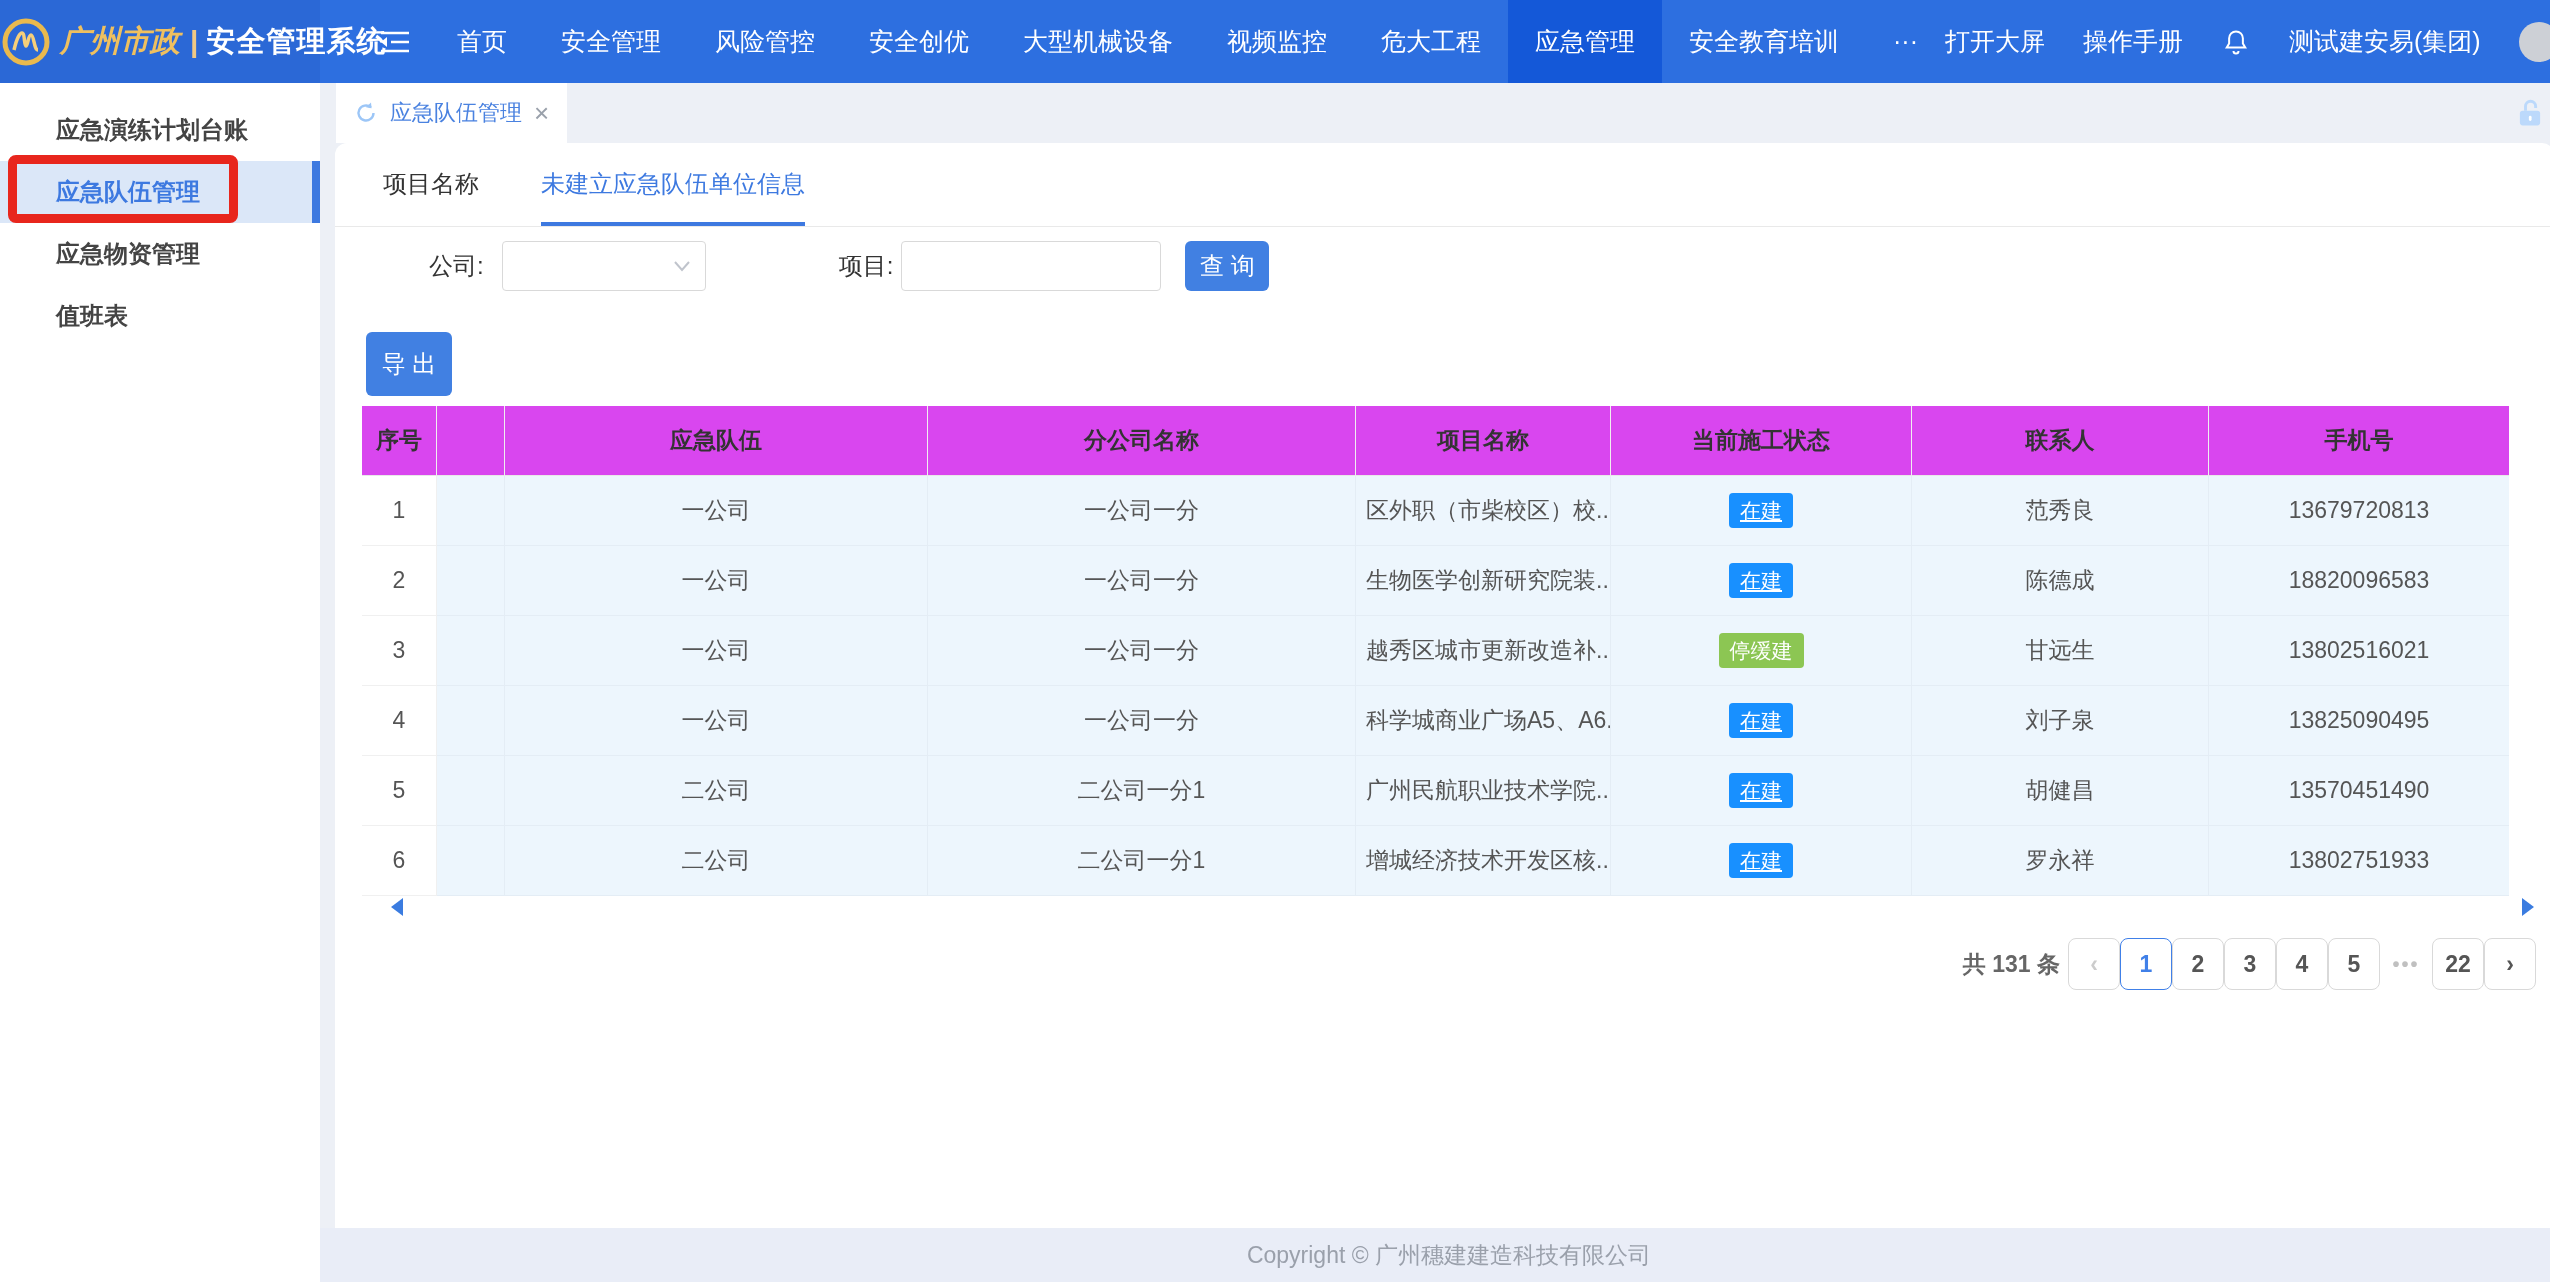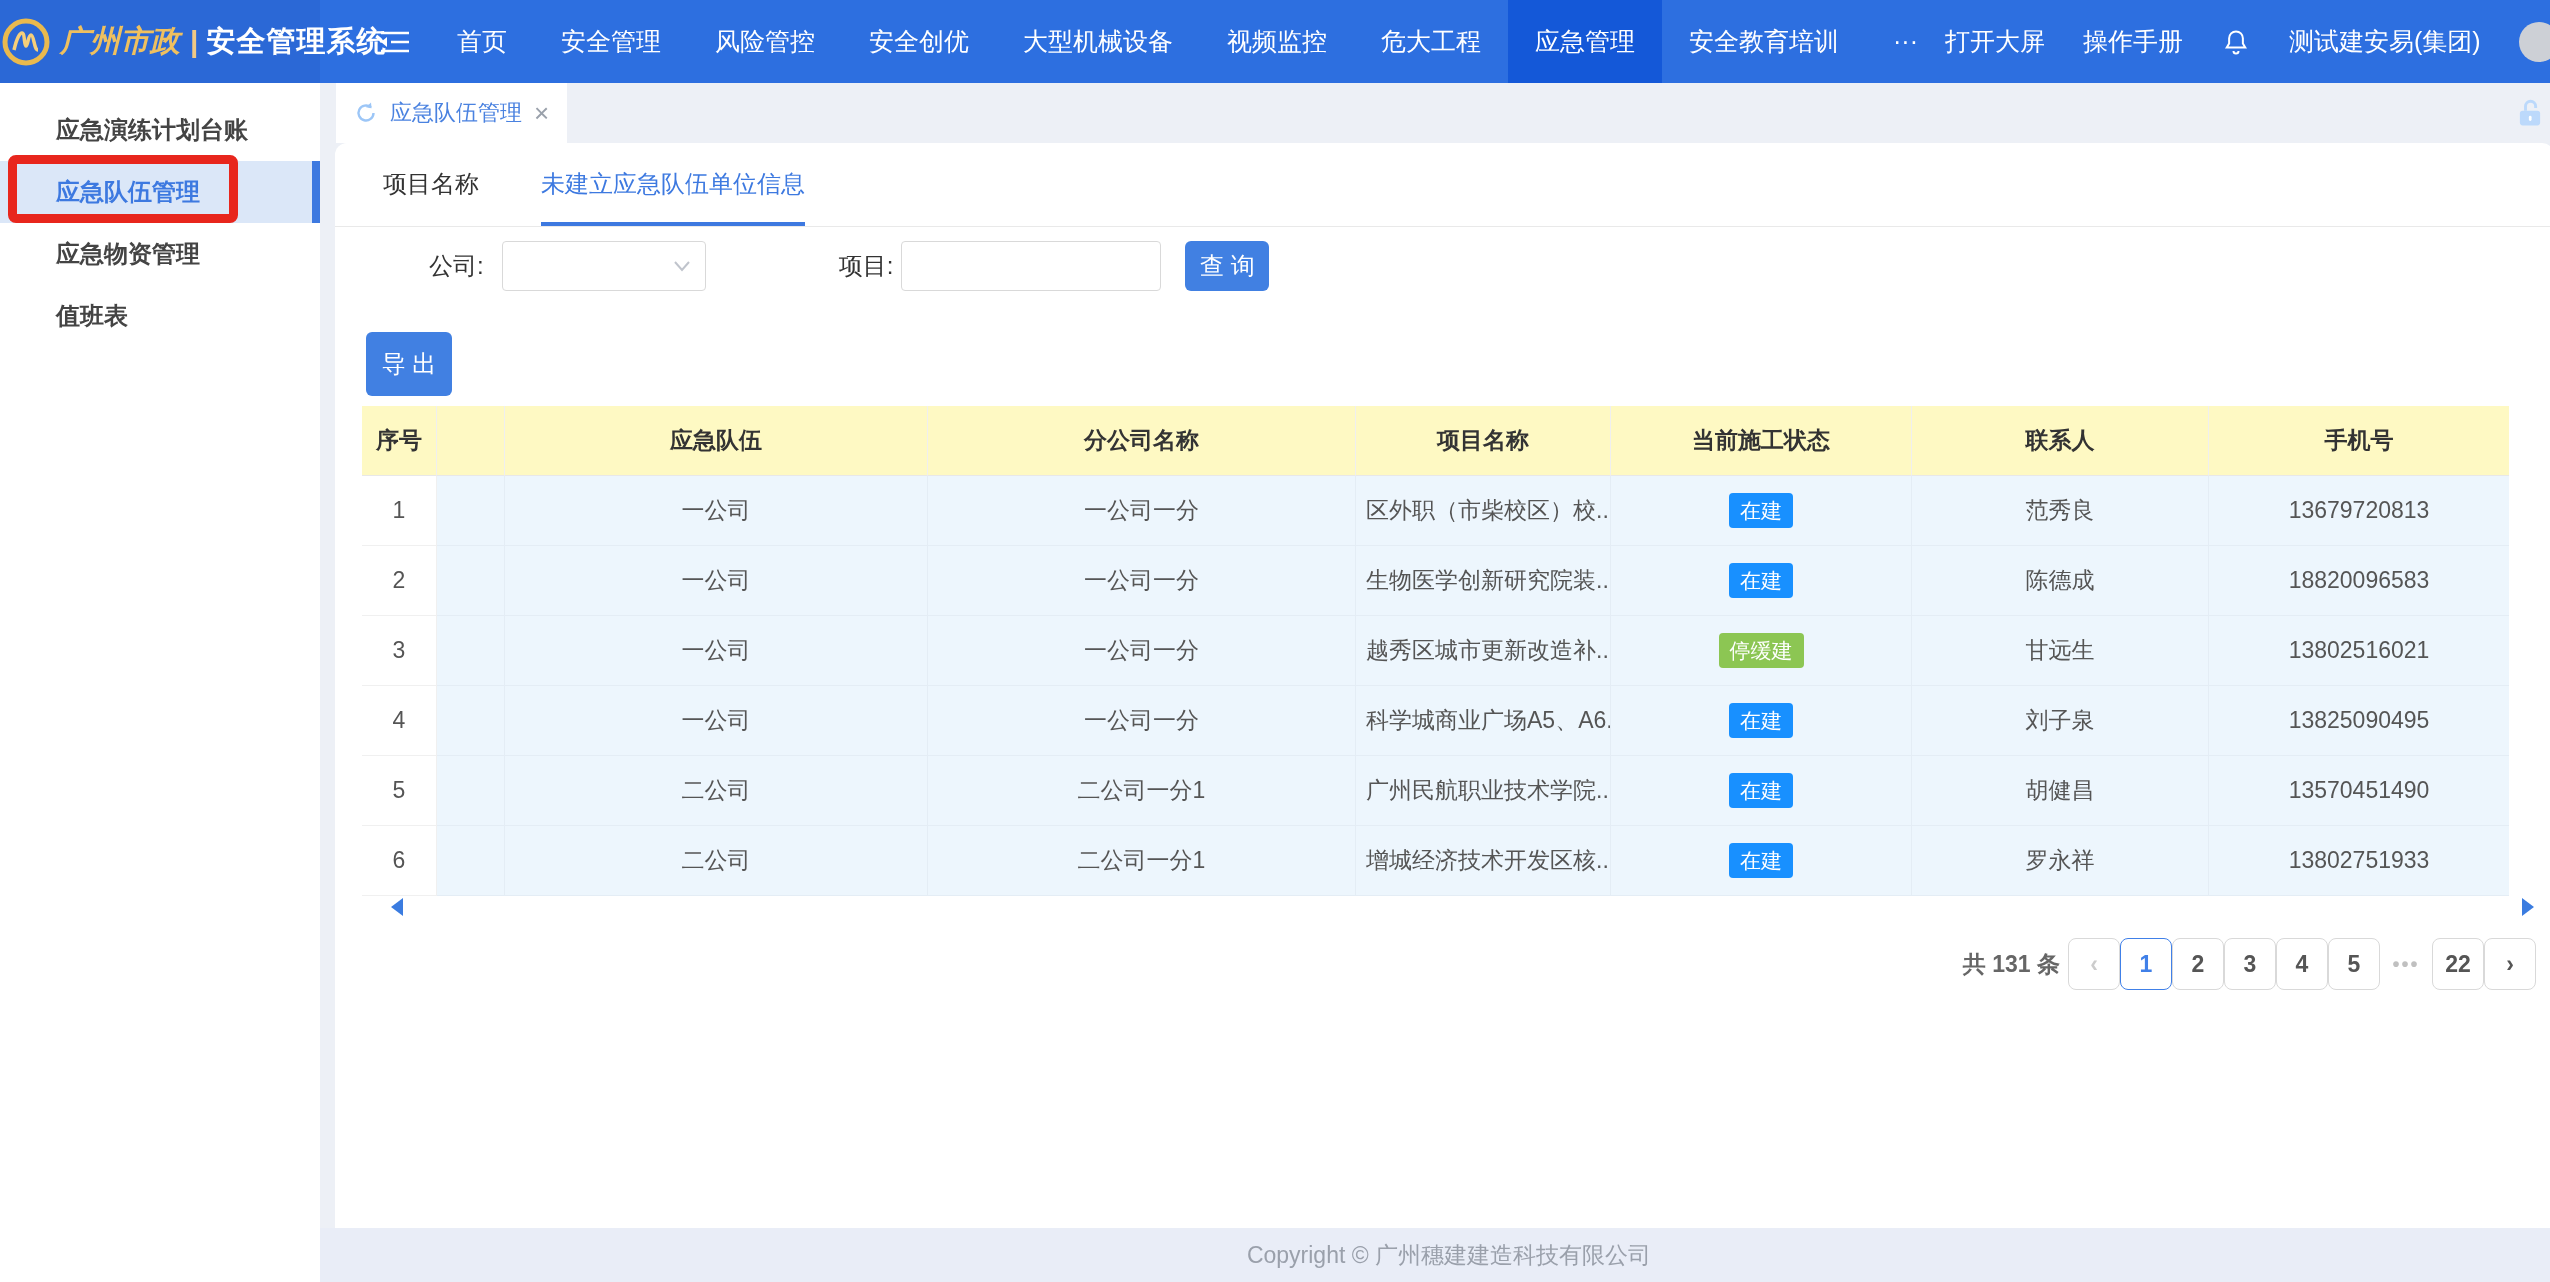--- a/index.html
+++ b/index.html
@@ -51,28 +51,28 @@
   .select .chev { position:absolute; right:14px; top:17px; }
   .lbl-project { margin-left:133px; }
   .text-input { width:260px; height:50px; border:1px solid #d9d9d9; border-radius:4px; margin-left:8px; font-size:23px; padding:0 12px; outline:none; color:#333; }
   .btn { background:#4180e2; color:#fff; border:none; border-radius:6px; font-size:24px; font-family:inherit; cursor:pointer; }
   .btn-search { width:84px; height:50px; margin-left:24px; }
   .btn-export { width:86px; height:64px; margin:40px 0 0 31px; display:block; }
 
   
   .table-wrap { margin:10px 18px 0 27px; }
   .grid-table { display:grid; grid-template-columns:75px 68px 423px 428px 255px 301px 297px 300px; width:2147px; font-size:23px; }
-  .th { height:70px; background:#fef9c3; font-weight:bold; color:#333; display:flex; align-items:center; justify-content:center; border-bottom:1px solid #e8e8e8; border-right:1px solid #efefef; white-space:nowrap; }
+  .th { height:70px; background:#d946ef; font-weight:bold; color:#333; display:flex; align-items:center; justify-content:center; border-bottom:1px solid #e8e8e8; border-right:1px solid #efefef; white-space:nowrap; }
   .th:nth-child(8n) { border-right:none; }
   .td { height:70px; background:#edf6fd; color:#555; display:flex; align-items:center; justify-content:center; border-bottom:1px solid #e4edf5; border-right:1px solid #e4edf5; white-space:nowrap; }
   .td.c-first { background:#fff; border-right:1px solid #f0f0f0; border-bottom:1px solid #f0f0f0; }
   .td.c-last { border-right:none; }
   .td.c-project { justify-content:flex-start; padding-left:10px; overflow:hidden; }
   .badge { padding:5px 11px; border-radius:4px; color:#fff; font-size:21px; line-height:1.2; }
-  .badge.blue { background:#1890ff; }
+  .badge.blue { background:#1890ff;text-decoration:underline; }
   .badge.green { background:#8cc653; }
 
   .scroll-strip { width:2147px; margin-left:27px; height:20px; position:relative; background:#fff; }
   .arr { position:absolute; top:2px; width:0; height:0; border-top:9px solid transparent; border-bottom:9px solid transparent; cursor:pointer; }
   .arr-left { left:2px; border-right:12px solid #3b7ce0; }
   .arr-right { right:2px; border-left:12px solid #3b7ce0; }
 
   
   .pagination { display:flex; justify-content:flex-end; align-items:center; margin:22px 18px 0 0; gap:0; font-size:23px; color:#666;font-weight:bold; }
   .pg-total { margin-right:8px; white-space:nowrap; }

